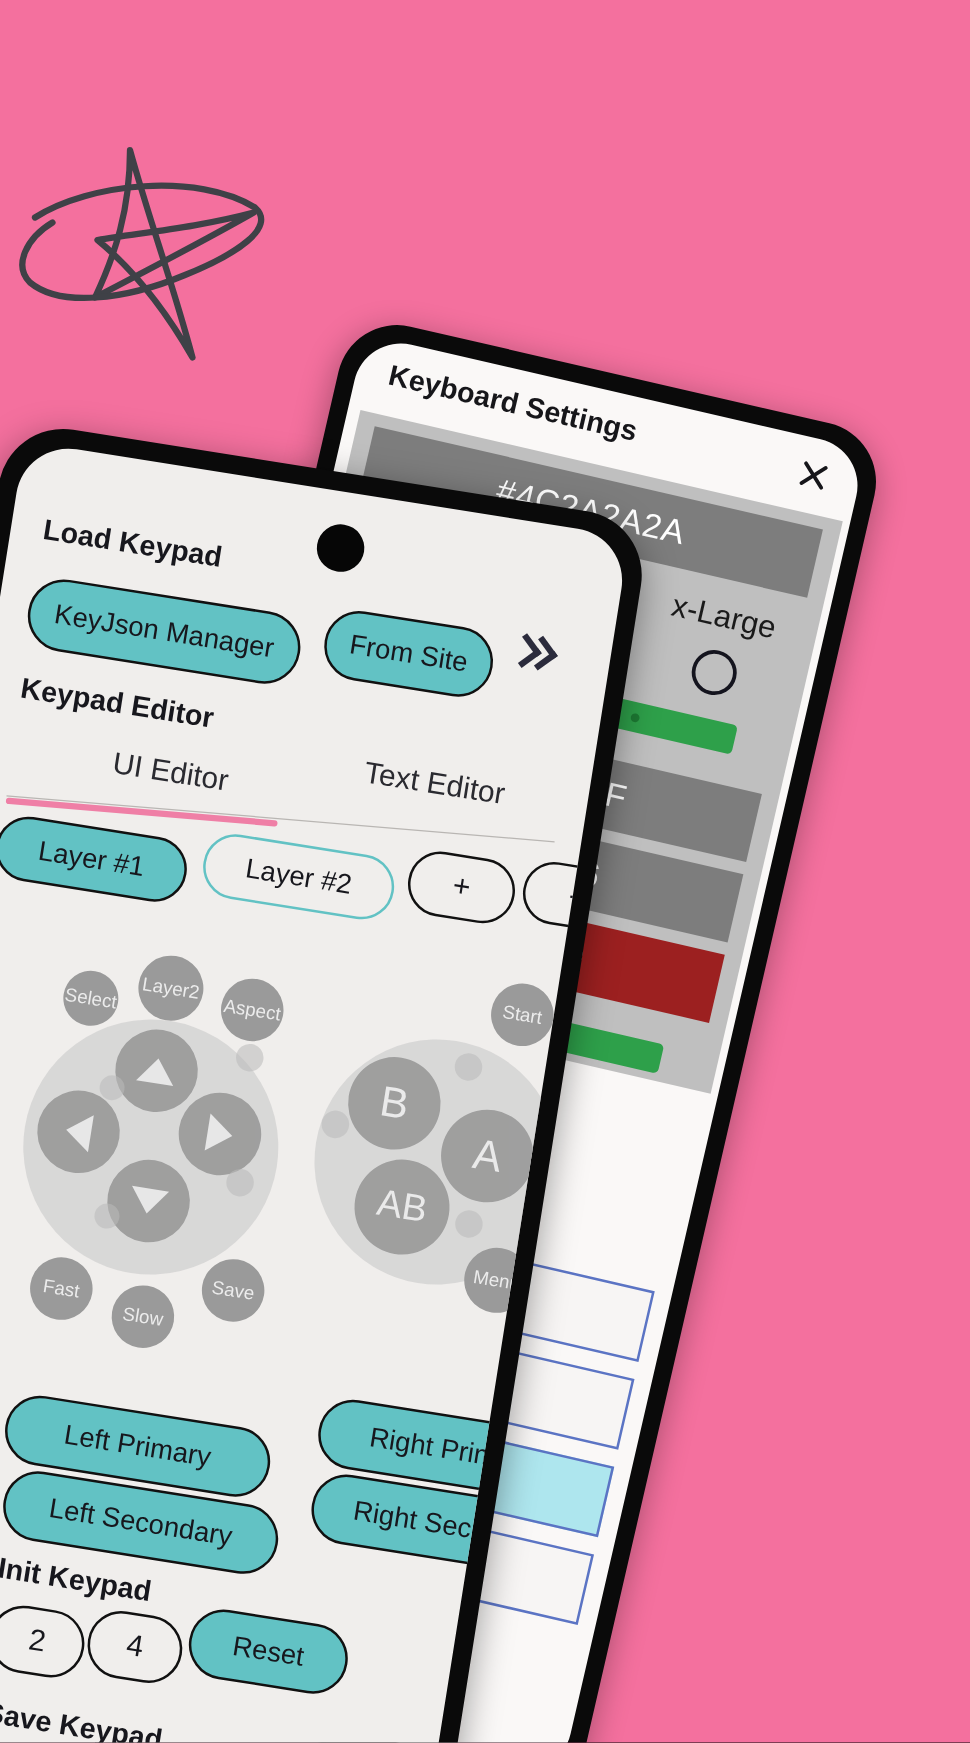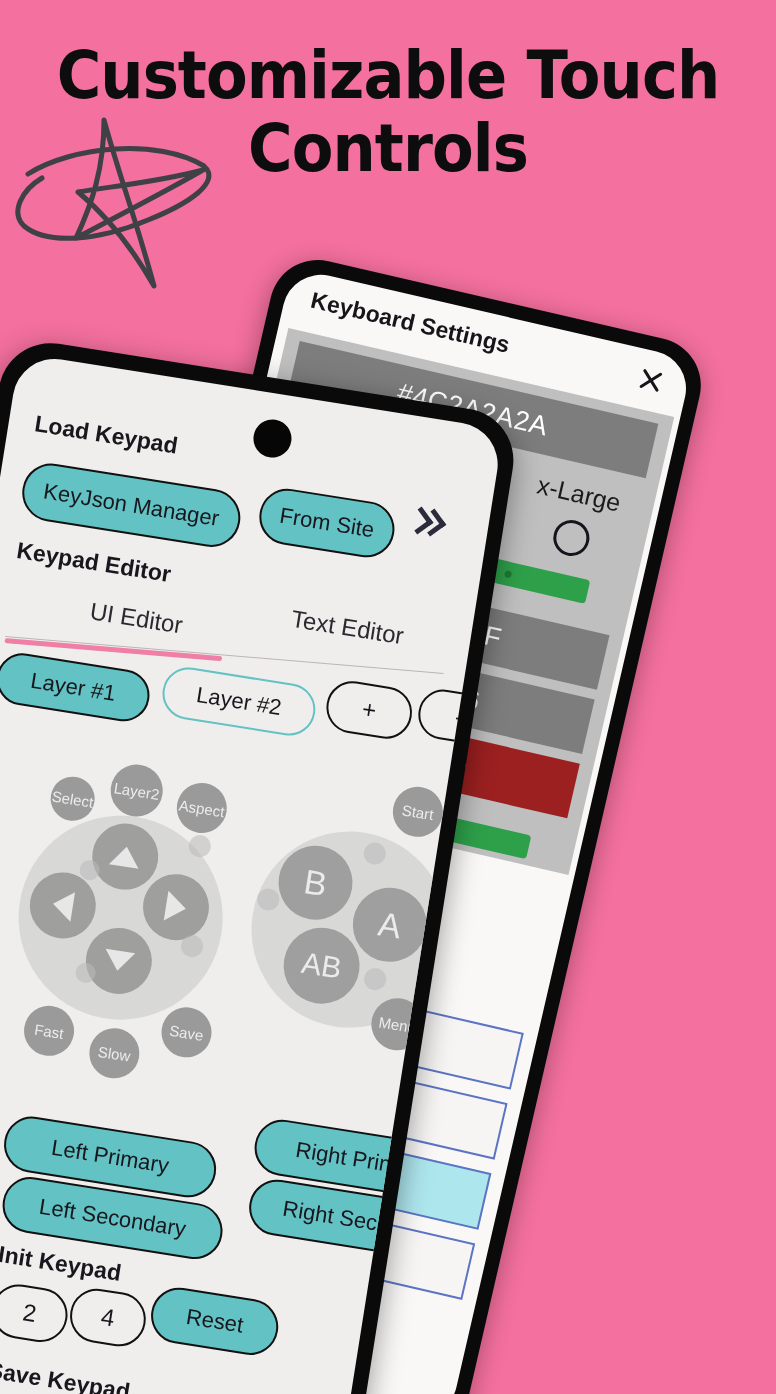--- a/index.html
+++ b/index.html
@@ -139,24 +139,20 @@
 </head>
 <body>
 
 <div class="stage">
 
   <svg class="doodle" width="230" height="210" viewBox="0 0 230 210">
     <path d="M96 12 C112 70,130 118,146 178 C130 150,104 112,70 84 C106 78,150 74,195 62 C160 82,118 104,68 130 C84 96,96 60,96 12 Z" fill="none" stroke="#3f4147" stroke-width="5" stroke-linecap="round" stroke-linejoin="round"></path>
     <path d="M20 66 C64 38,150 30,196 58 C214 74,180 96,140 112 C92 132,40 138,16 118 C2 104,14 82,34 70" fill="none" stroke="#3f4147" stroke-width="5" stroke-linecap="round" fill-opacity="0"></path>
   </svg>
 
-  <div class="headline">
-    <span class="l1">Customizable Touch</span>
-    <span class="l2">Controls</span>
-  </div>
 
   <div class="phone" id="phone-back">
     <div class="screen">
 
       <div class="bk-title">Keyboard Settings</div>
       <div class="bk-close"></div>
 
       <div class="bk-panel">
         <div class="chip">#4C2A2A2A</div>
 

